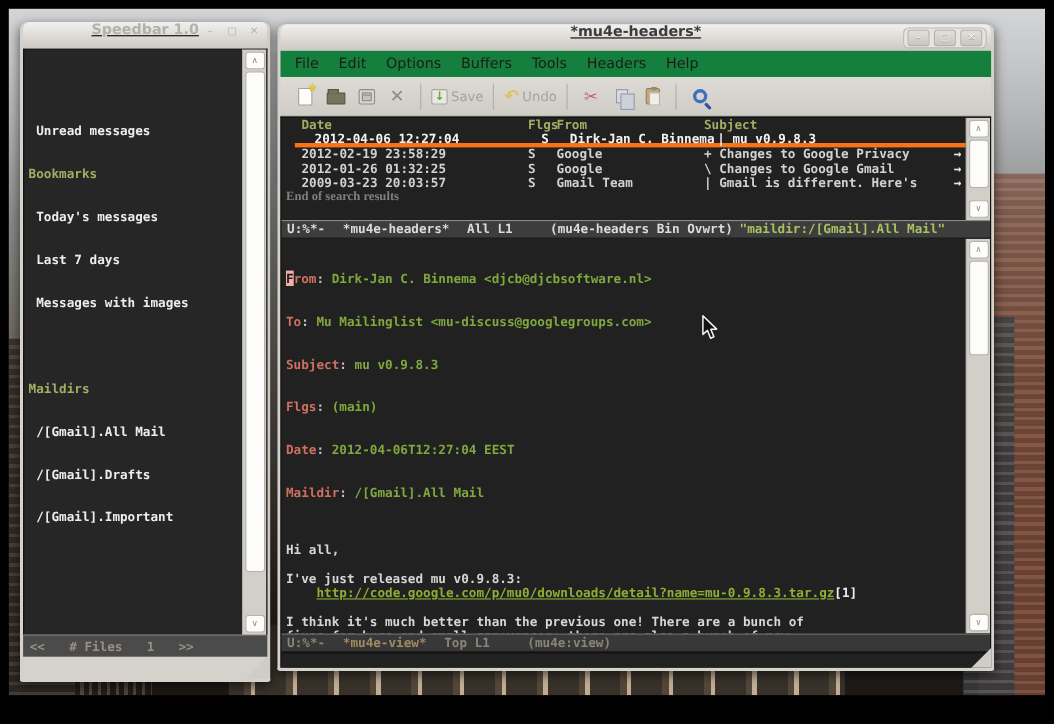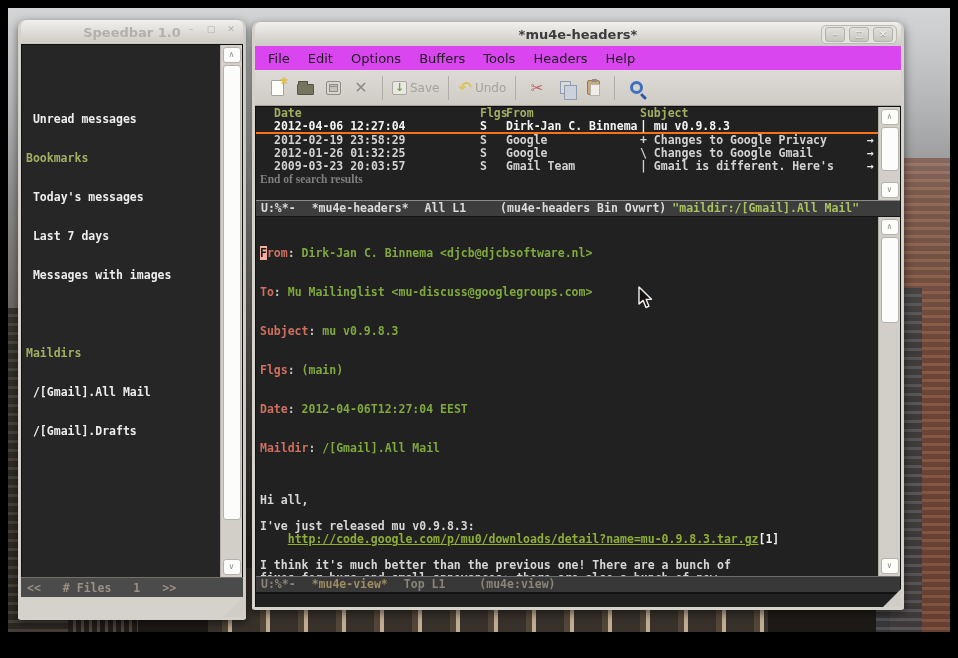--- a/index.html
+++ b/index.html
@@ -15,22 +15,22 @@
   .b2 { left:60px; top:380px; width:70px; height:244px; background:repeating-linear-gradient(90deg,#1f1c19 0 5px,#5a4c3c 5px 8px),#2a251f; opacity:.85; }
   .b3 { right:0; top:150px; width:60px; height:474px; background:repeating-linear-gradient(180deg,#6e4436 0 5px,#8a5a44 5px 8px),#6e4436; opacity:.9; }
   .b4 { right:28px; top:280px; width:46px; height:344px; background:repeating-linear-gradient(180deg,#3a3a3c 0 6px,#55565a 6px 9px),#45464a; opacity:.9; }
   .b5 { left:200px; top:560px; width:560px; height:64px; background:repeating-linear-gradient(90deg,#3a332c 0 14px,#56493a 14px 20px,#c9b49a 20px 24px,#3a332c 24px 38px); opacity:.95; }
   .b6 { left:120px; top:40px; width:700px; height:120px; background:repeating-linear-gradient(90deg,rgba(120,122,126,.5) 0 22px,rgba(150,152,155,.4) 22px 40px); filter:blur(1px); opacity:.6; }
   .haze { position:absolute; inset:0; background:linear-gradient(180deg,rgba(222,224,226,.55),rgba(200,200,200,.12) 30%,rgba(0,0,0,0) 55%); }
 
   
   .window { position:absolute; border:3px solid #d5d1cb; border-top:none; border-radius:7px 7px 3px 3px;
             box-shadow:0 3px 10px rgba(0,0,0,.55); background:#d5d1cb; }
-  .titlebar { height:24px; border-radius:6px 6px 0 0; display:flex; align-items:center;
-              background:linear-gradient(180deg,#f1f0ee,#d8d5d0 70%,#cdc9c4); position:relative; }
+  .titlebar { height:24px; border-radius:6px 6px 0 0; display:flex; align-items:flex-start;
+              background:linear-gradient(180deg,#f1f0ee,#d8d5d0 70%,#cdc9c4); position:relative;text-decoration:underline; }
   .titlebar .title { flex:1; text-align:center; font-size:13px; font-weight:bold; color:#3c3c3c; }
   .titlebar .title.pale { color:#b3b1ac; }
   .winbtns { position:absolute; right:4px; top:3px; display:flex; gap:4px; }
   .winbtns.raised { background:#e6e4e0; border:1px solid #bdb9b3; border-radius:5px; padding:1px 3px; }
   .wbtn { width:20px; height:15px; border:1px solid #b5b2ac; border-radius:3px; font-size:9px; line-height:13px;
           text-align:center; color:#f7f7f5; background:linear-gradient(180deg,#e2e0dc,#c9c6c0); text-shadow:0 1px 1px #8d8a84; }
   .wbtn.flat { border:none; background:none; color:#b3b1ac; text-shadow:none; width:16px; }
 
   
   .speedbar { left:18px; top:20px; width:228px; height:600px; }
@@ -47,21 +47,21 @@
   
   .scrollcol { width:22px; background:#d2cec8; border-left:1px solid #b5b2ac; display:flex; flex-direction:column;
                align-items:center; padding:2px 1px; }
   .scbtn { width:18px; height:16px; background:#fcfcfa; border:1px solid #b5b2ac; border-radius:3px;
            font-size:8px; line-height:14px; text-align:center; color:#8f8c86; flex:none; }
   .scthumb { width:18px; background:#fcfcfa; border:1px solid #b5b2ac; border-radius:3px; margin-top:2px; flex:none; }
   .sctrack { flex:1; }
 
   
   .mainwin { left:252px; top:22px; width:652px; height:588px; }
-  .menubar { height:24px; background:#d946ef; display:flex; align-items:center; font-size:13px; color:#1c1c1c; padding-left:4px; }
+  .menubar { height:24px; background:#15803d; display:flex; align-items:center; font-size:13px; color:#1c1c1c; padding-left:4px; }
   .menu-item { padding:2px 9px; }
   .toolbar { height:36px; background:linear-gradient(180deg,#dedbd6,#cfccc6); border-bottom:1px solid #a7a39d;
              display:flex; align-items:center; padding-left:8px; }
   .tbtn { height:28px; min-width:28px; display:flex; align-items:center; justify-content:center; gap:3px; padding:0 2px; }
   .tsep { width:1px; height:24px; background:#b0ada7; margin:0 7px; }
   .tlabel { font-size:12px; color:#a5a29c; }
 
   
   .ic-page { position:relative; width:13px; height:16px; background:#fdfdfa; border:1px solid #a5a29c; border-radius:1px; }
   .ic-star { position:absolute; top:-6px; right:-6px; font-size:10px; color:#e9c937; text-shadow:0 0 1px #b89a20; }
@@ -85,21 +85,21 @@
 
   
   .emacs { height:501px; background:#212121; border:1px solid #111; border-bottom:none; display:flex; flex-direction:column;
            font-family:"DejaVu Sans Mono", monospace; font-size:11.5px; line-height:13px; color:#d6d6d6; }
   .pane { display:flex; overflow:hidden; }
   .headers-pane { height:93px; }
   .htable { flex:1; overflow:hidden; font-weight:bold; }
   .hrow { display:grid; grid-template-columns:214px 26px 134px 1fr; padding-left:10px; height:13px; white-space:pre; }
   .hrow .c-date { padding-left:8px; }
   .hhead { color:#a3ae62; }
-  .hsel { color:#f4f4f4; border-bottom:2px solid #f97316; height:14px; }
+  .hsel { color:#f4f4f4; border-bottom:4px solid #f97316; height:14px;margin-left:12px; }
   .hnorm { color:#d2d2d2; }
   .c-subj { display:flex; justify-content:space-between; padding-right:4px; }
   .trunc { color:#e8e8e8; }
   .end-msg { color:#7f7f7f; padding-left:4px; font-weight:bold; height:13px;font-family:Liberation Serif, serif; }
 
   .modeline { height:17px; background:#3d3d3d; border-top:1px solid #8a8a8a; border-bottom:1px solid #141414;
               display:flex; align-items:center; padding-left:5px; white-space:pre; font-weight:bold; color:#dcdcdc; }
   .modeline span { margin-right:16px; }
   .ml-query { color:#a9c163; }
   .modeline.inactive { background:#383838; border-top:1px solid #6e6e6e; color:#8a8577; font-weight:bold; }
@@ -155,20 +155,21 @@
         <div class="sb-gap"></div>
         <div class="vline sb-item"> <span>Unread messages</span></div>
         <div class="vline olive">Bookmarks</div>
         <div class="vline sb-item"> <span>Today's messages</span></div>
         <div class="vline sb-item"> <span>Last 7 days</span></div>
         <div class="vline sb-item"> <span>Messages with images</span></div>
         <div class="sb-gap"></div>
         <div class="vline olive">Maildirs</div>
         <div class="vline sb-item"> <span>/[Gmail].All Mail</span></div>
         <div class="vline sb-item"> <span>/[Gmail].Drafts</span></div>
+        <div class="vline sb-item"> <span>/[Gmail].Important</span></div>
         
         
         
         
       </div>
       <div class="scrollcol">
         <div class="scbtn">∧</div>
         <div class="scthumb" style="height:455px"></div>
         <div class="sctrack"></div>
         <div class="scbtn">∨</div>

